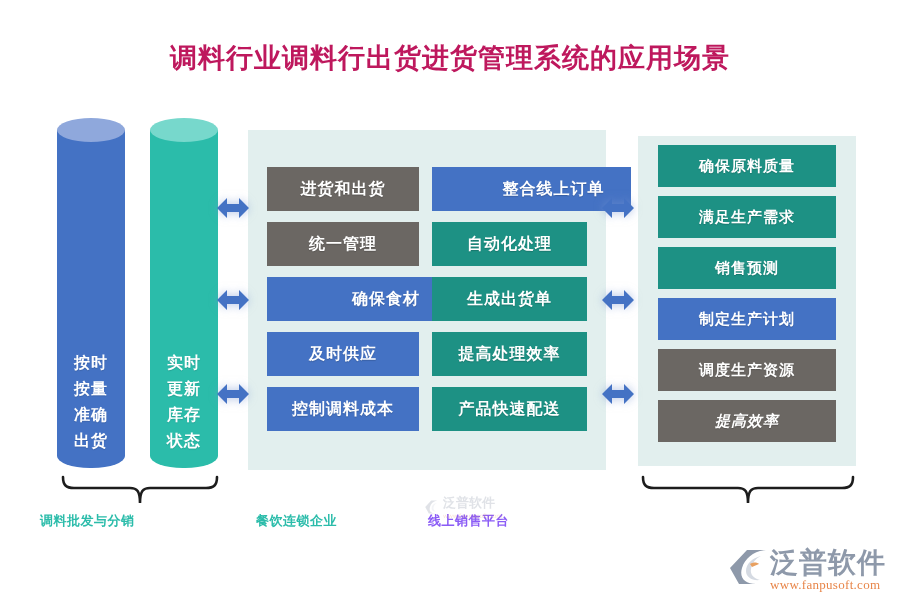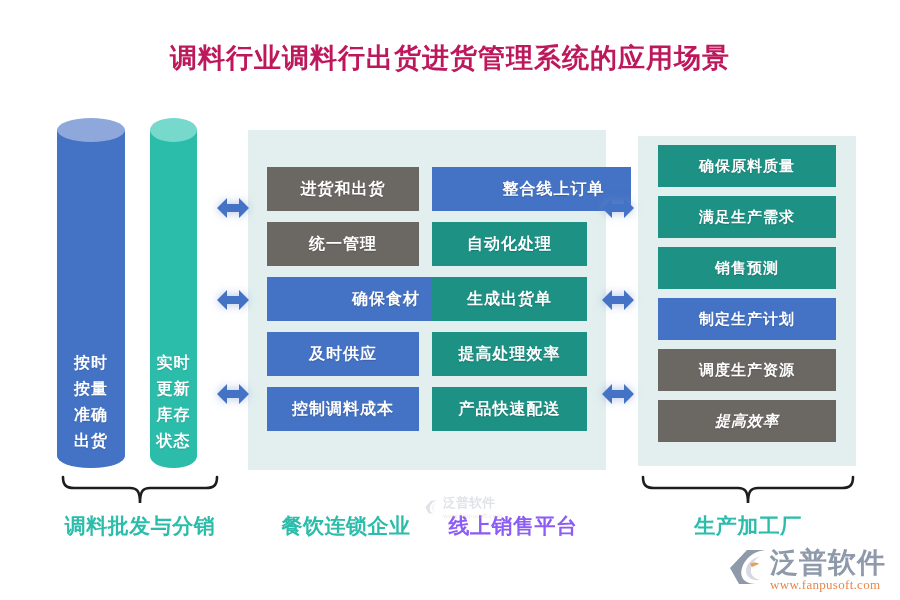--- a/index.html
+++ b/index.html
@@ -66,23 +66,23 @@
     width:34px;height:32px;
     filter:drop-shadow(0 0 5px rgba(120,150,210,.55));
   }
 
   
   .brace{position:absolute;}
 
   
   .blabel{
     position:absolute;
-    text-align:center;
+    text-align:left;
     font-weight:bold;
-    font-size:21px;
+    font-size:13px;
     color:#2bbcaa;
     white-space:nowrap;
     letter-spacing:.5px;
   }
 
   
   .wm{
     position:absolute;
     opacity:.30;
     display:flex;align-items:center;gap:3px;
@@ -122,21 +122,21 @@
     <div class="body" id="cyl0-body" style="height: 338px; background: rgb(68, 114, 196);"></div>
     <div class="top" id="cyl0-top" style="background: rgb(143, 168, 220);"></div>
     <div class="txt" id="cyl0-txt" style="top:232px;">
         <div>按时</div>
         <div>按量</div>
         <div>准确</div>
         <div>出货</div>
       </div>
   </div>
 
-  <div class="cyl" id="cyl1" style="left:150px;top:118px;width:47px;height:350px;">
+  <div class="cyl" id="cyl1" style="left:150px;top:118px;width:68px;height:350px;">
     <div class="body" id="cyl1-body" style="height: 338px; background: rgb(43, 188, 170);"></div>
     <div class="top" id="cyl1-top" style="background: rgb(119, 216, 204);"></div>
     <div class="txt" id="cyl1-txt" style="top:232px;">
         <div>实时</div>
         <div>更新</div>
         <div>库存</div>
         <div>状态</div>
       </div>
   </div>
 
@@ -207,21 +207,20 @@
 
   <div class="brace" style="left:640px;top:474px;width:216px;height:32px;">
     <svg viewBox="0 0 216 32" width="216" height="32" aria-hidden="true">
       <path d="M3 3 C3 11, 6 14, 14 14 L98 14 C105 14, 108 17, 108 29 C108 17, 111 14, 118 14 L202 14 C210 14, 213 11, 213 3" fill="none" stroke="#1d1d1d" stroke-width="2.6" stroke-linecap="round"></path>
     </svg>
   </div>
 
   <div class="blabel" style="left: 40px; top: 512px; width: 200px; color: rgb(43, 188, 170);">调料批发与分销</div>
   <div class="blabel" style="left: 256px; top: 512px; width: 180px; color: rgb(43, 188, 170);">餐饮连锁企业</div>
   <div class="blabel" style="left: 428px; top: 512px; width: 170px; color: #8b5cf6;">线上销售平台</div>
-  <div class="blabel" style="left: 648px; top: 512px; width: 200px; color: rgb(43, 188, 170);">生产加工厂</div>
 
   <div class="wm" style="left:424px;top:494px;">
     <svg width="16" height="16" viewBox="0 0 40 38" aria-hidden="true">
       <path d="M3 19 L18 3 L37 3 C26 3, 18 9, 15 19 C12 29, 18 35, 28 35 L12 35 Z" fill="#9aa3b2"></path>
       <path d="M32 9 C24 10, 19 15, 19 22 C19 28, 24 31, 31 30 C25 29, 23 25, 24 20 C25 15, 28 11, 32 9 Z" fill="#d9dee6"></path>
     </svg>
     <div style="display:flex;flex-direction:column;">
       <span class="wm-txt">泛普软件</span>
       <span class="wm-sub">www.fanpusoft.com</span>
     </div>

